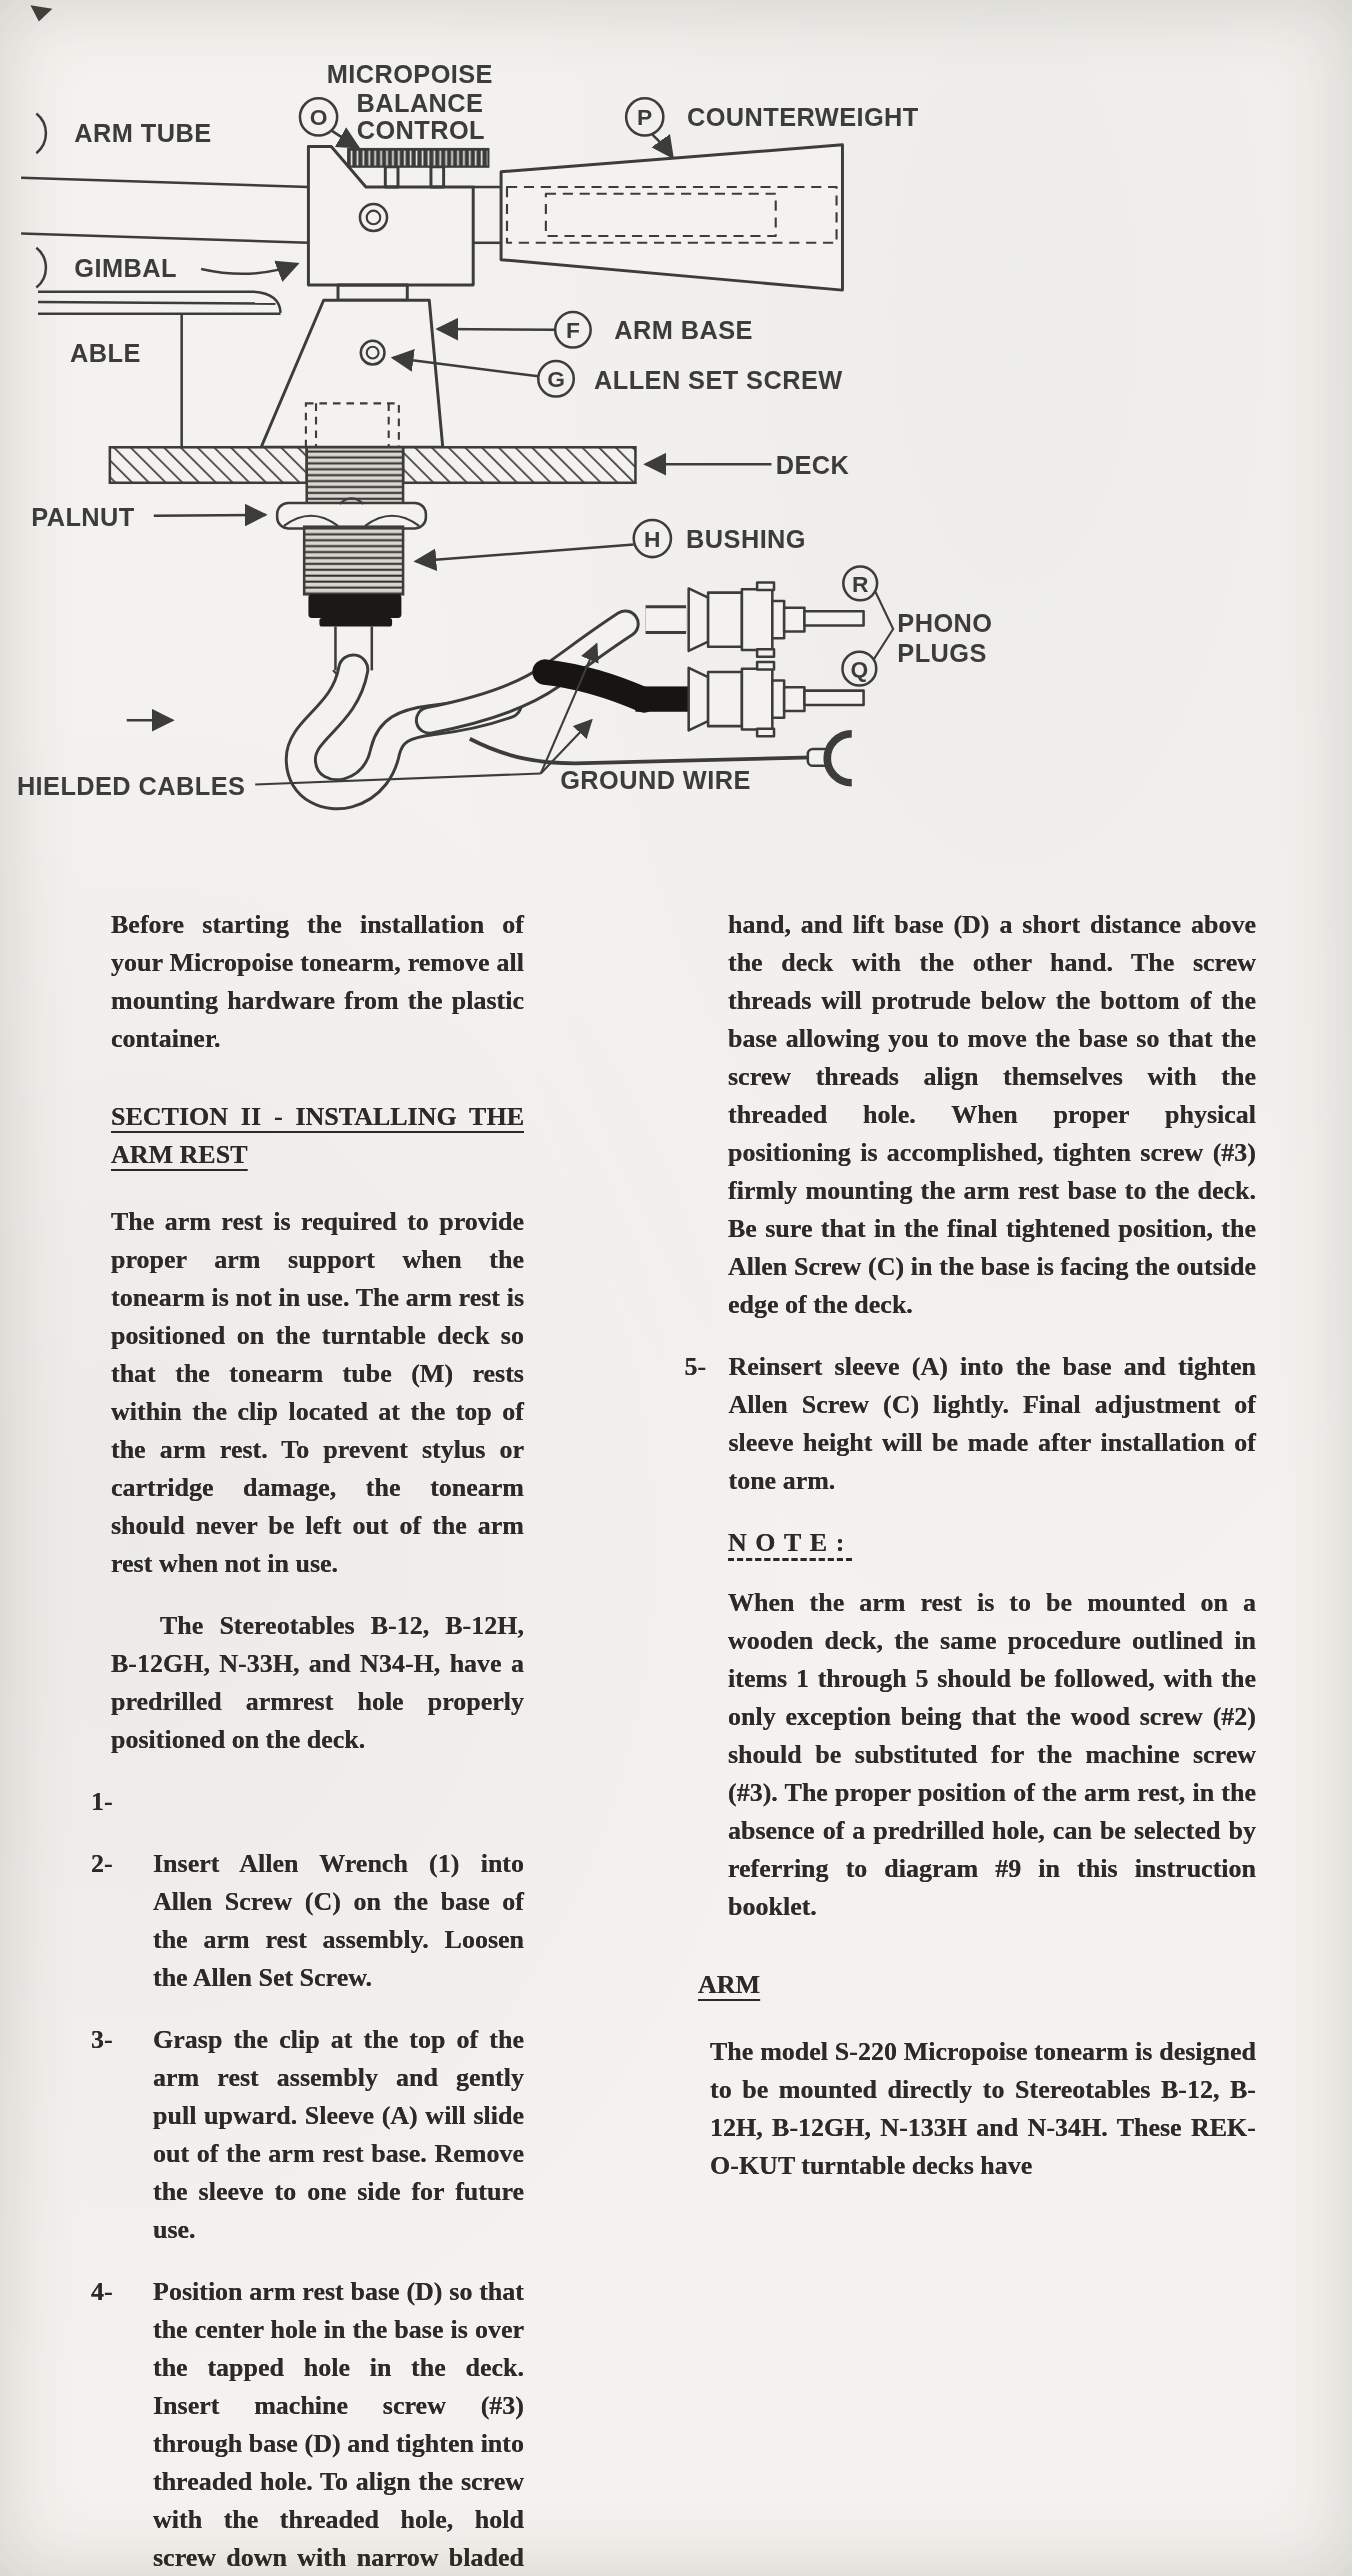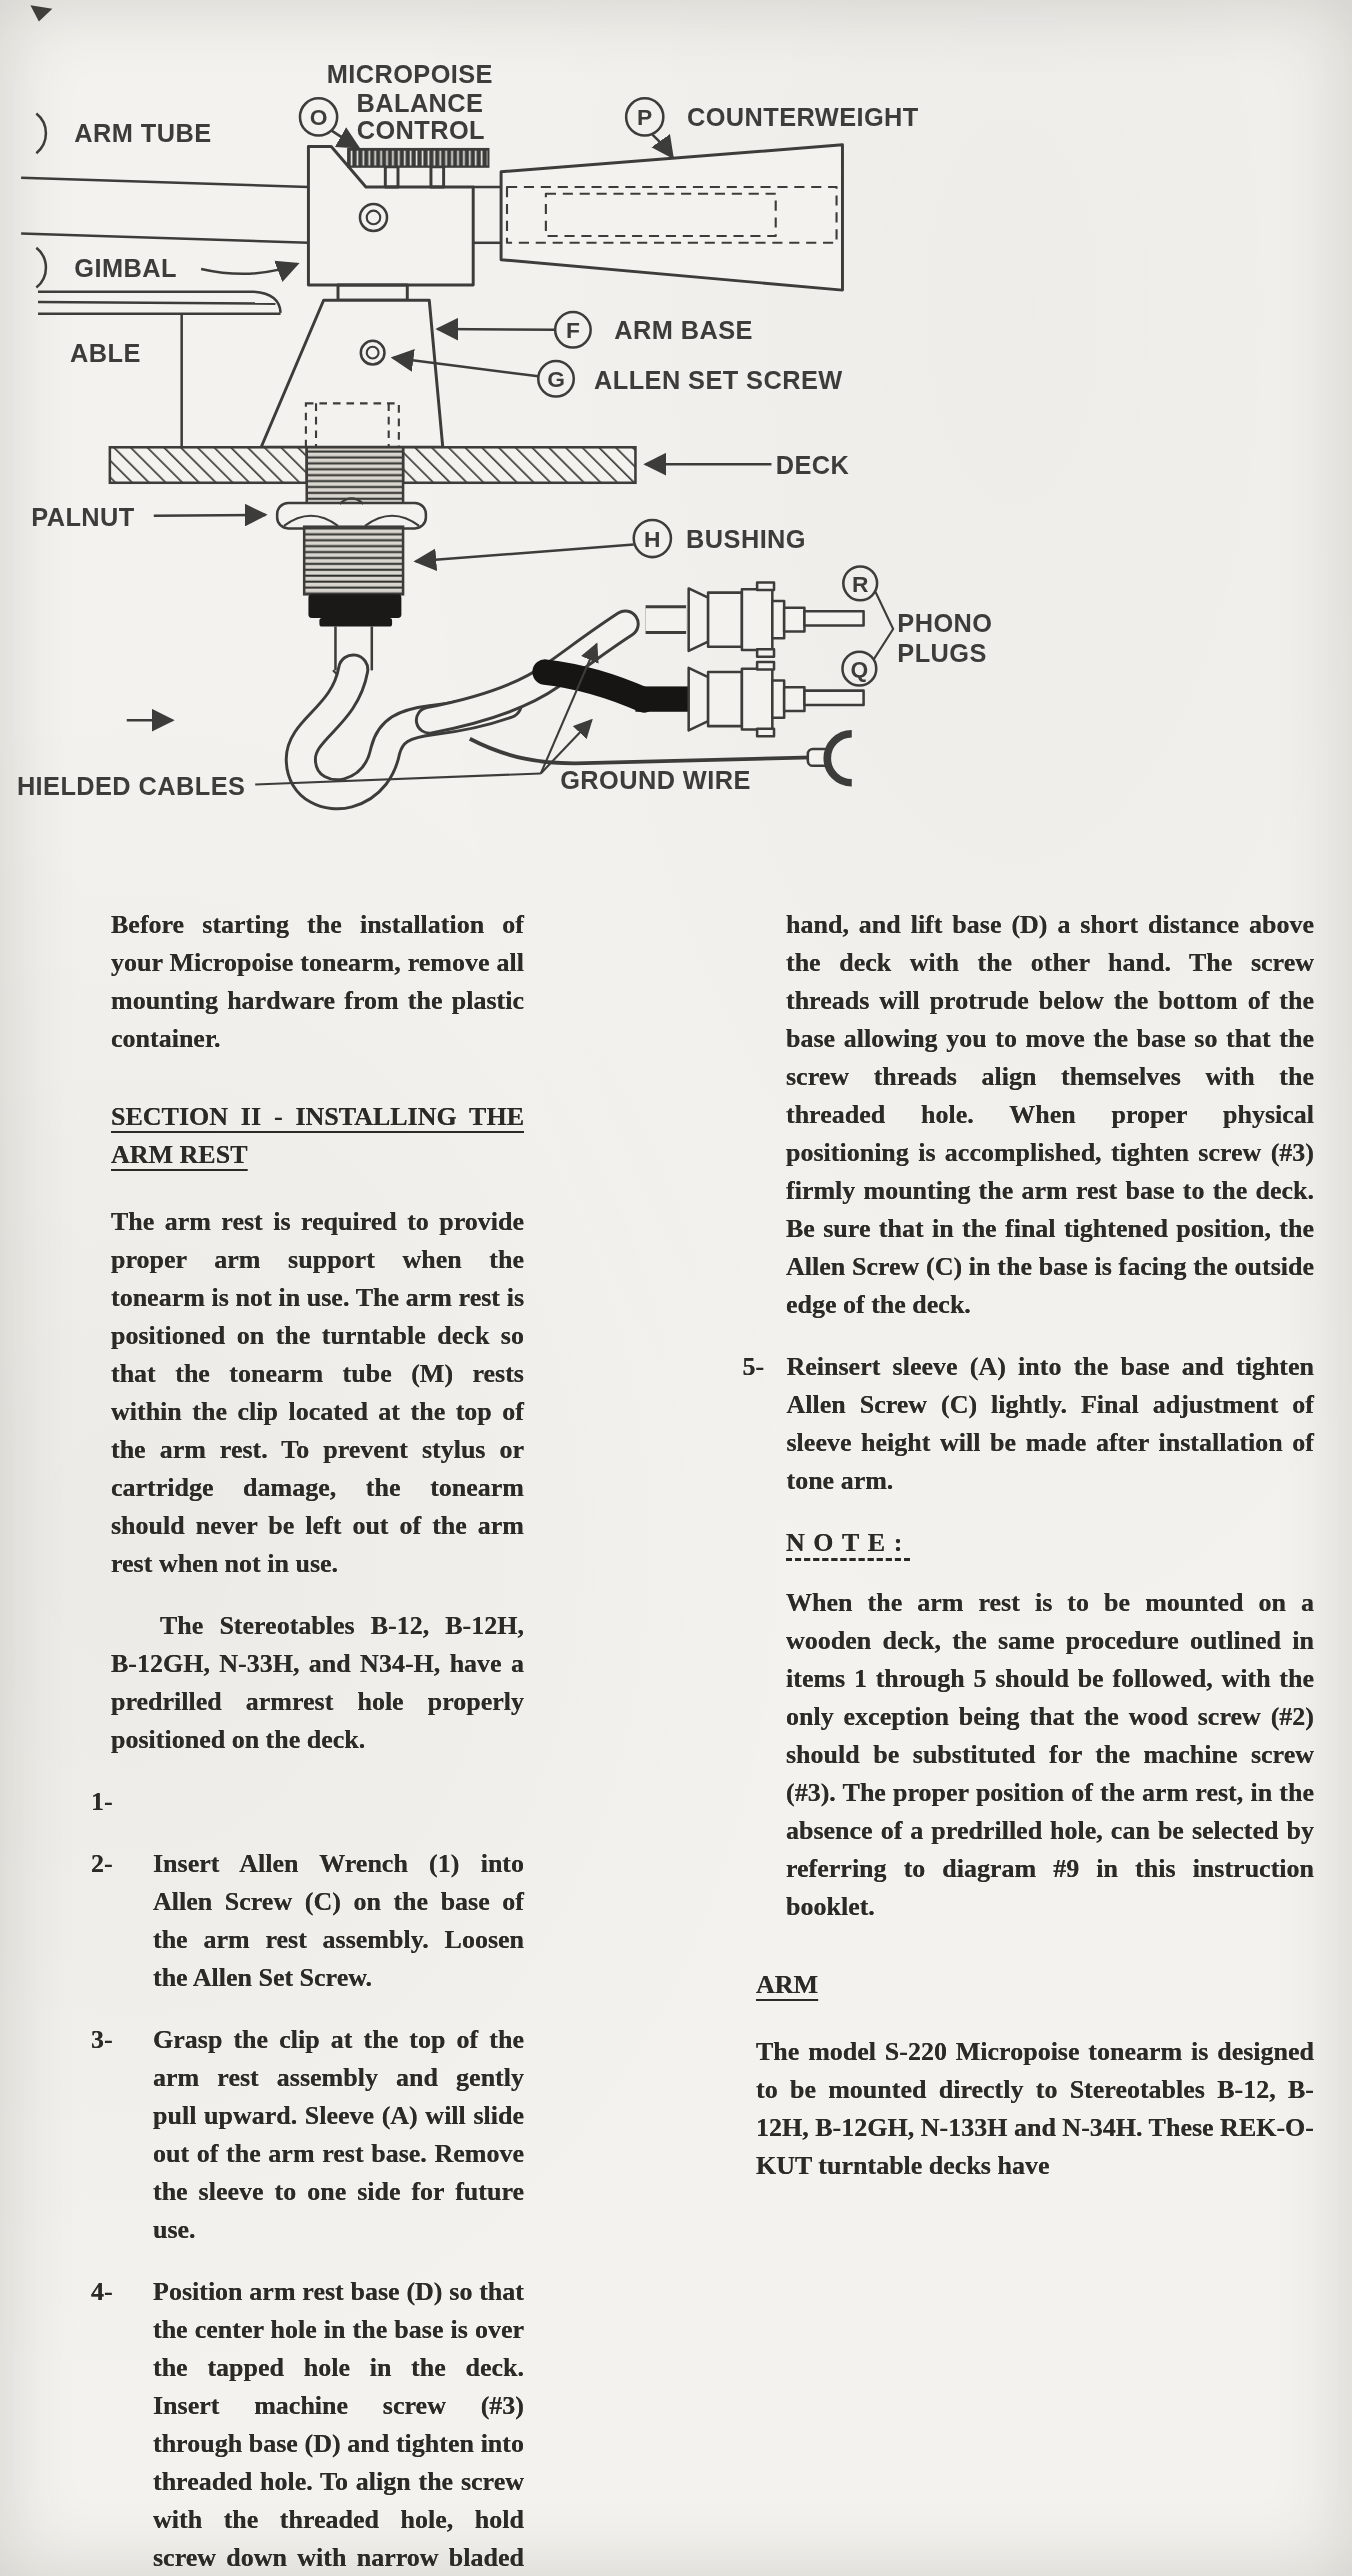--- a/index.html
+++ b/index.html
@@ -33,21 +33,21 @@
   .col{
     position:absolute;
     color:#2b2a27;
     font-size:26px;
     line-height:38px;
     font-weight:700;
     text-align:justify;
     text-shadow:0 0 0.6px rgba(43,42,39,0.75);
   }
   .col-left{left:91px;top:906px;width:433px;}
-  .col-right{left:756px;top:906px;width:558px;}
+  .col-right{left:698px;top:906px;width:558px;}
   .para{margin:0 0 24px 20px;}
   .para.indent{text-indent:49px;}
   .sec-heading{margin:40px 0 29px 20px;font-size:26px;}
   .sec-heading .u{
     text-decoration:underline;
     text-decoration-thickness:2.1px;
     text-underline-offset:6px;
   }
   .jline{display:block;text-align-last:justify;}
   .li{display:flex;margin:0 0 24px 0;}
@@ -58,21 +58,21 @@
   .col-right .li .num{flex:0 0 44px;margin-left:-13.5px;}
   .note-block{margin-left:30px;margin-top:23px;}
   .note-heading{
     margin:12px 0 22px 0;
     letter-spacing:8.5px;
     text-decoration:underline dashed;
     text-decoration-thickness:2.5px;
     text-underline-offset:6.8px;
   }
   .col-right .sec-heading{margin-left:0;}
-  .col-right .para.closing{margin-left:0;}
+  .col-right .para.closing{margin-left:12px;}
 </style>
 </head>
 <body>
 
 <div class="page">
 
   <svg class="diagram" width="1352" height="854" viewBox="0 0 1600 1010">
     <defs>
       <marker id="arrow" viewBox="0 0 10 10" refX="9" refY="5" markerWidth="9" markerHeight="9" orient="auto-start-reverse">
         <path d="M 0 0 L 10 5 L 0 10 z" fill="#3c3c3a"></path>

